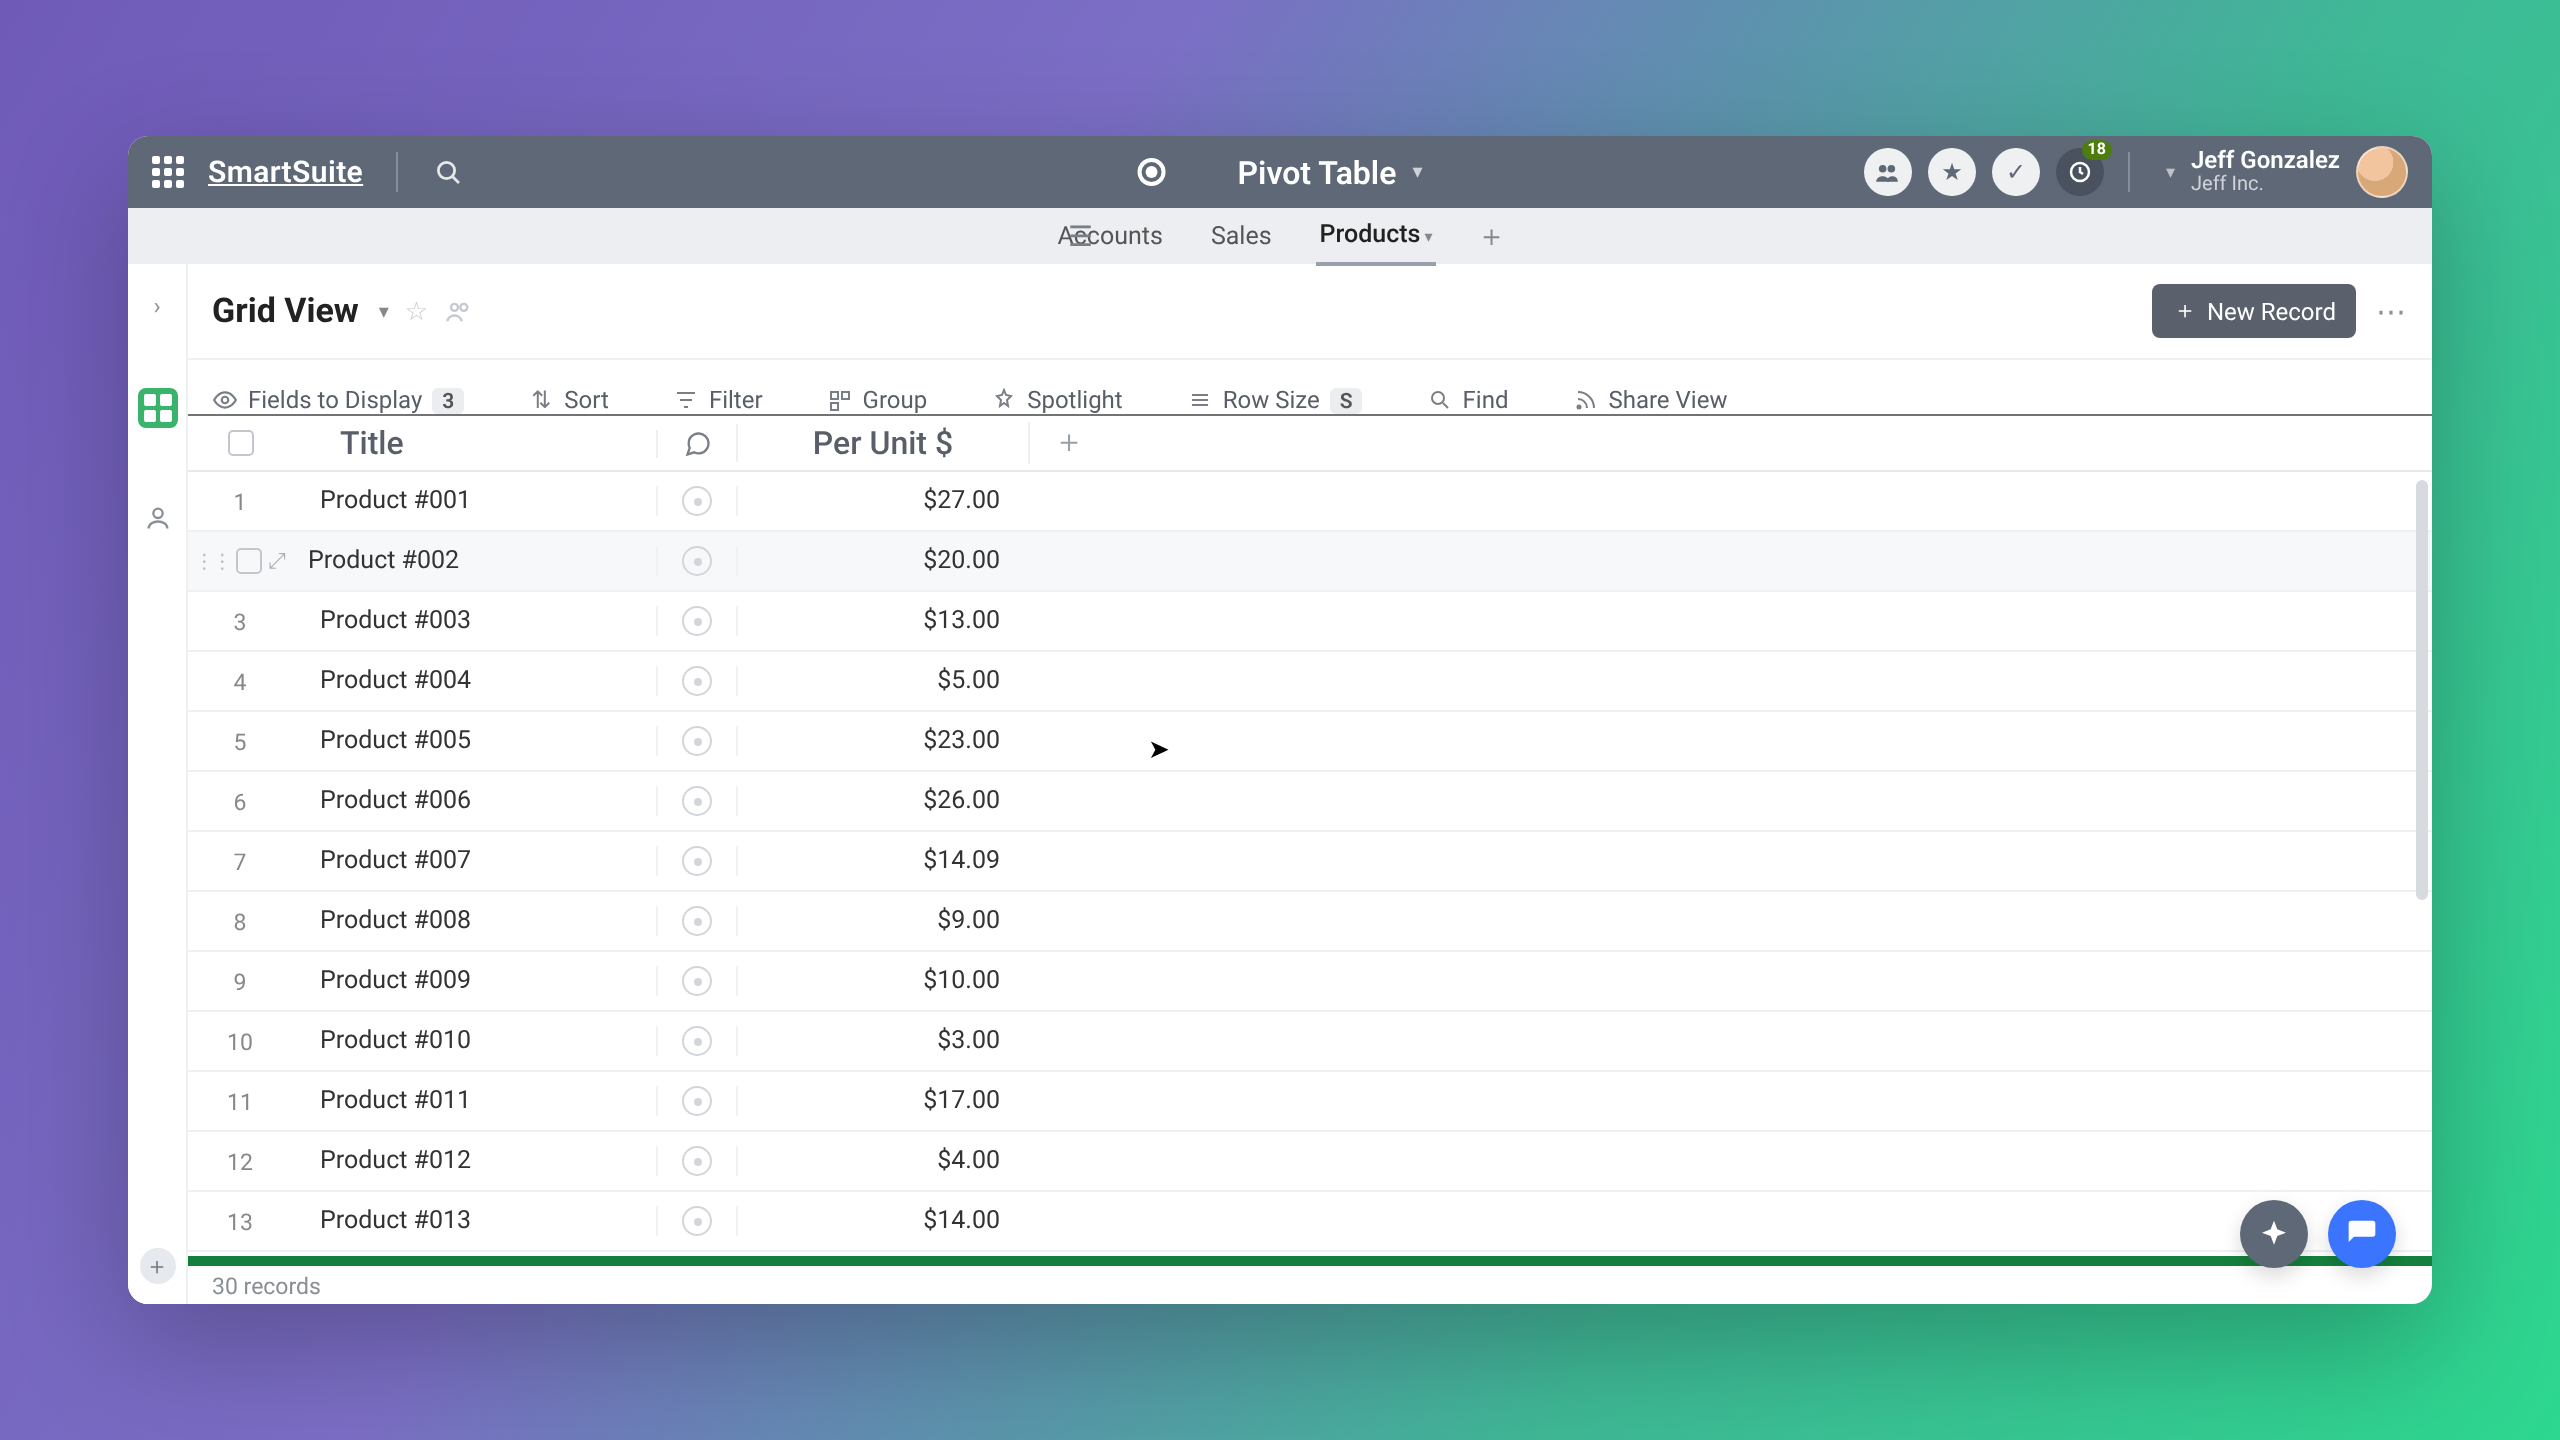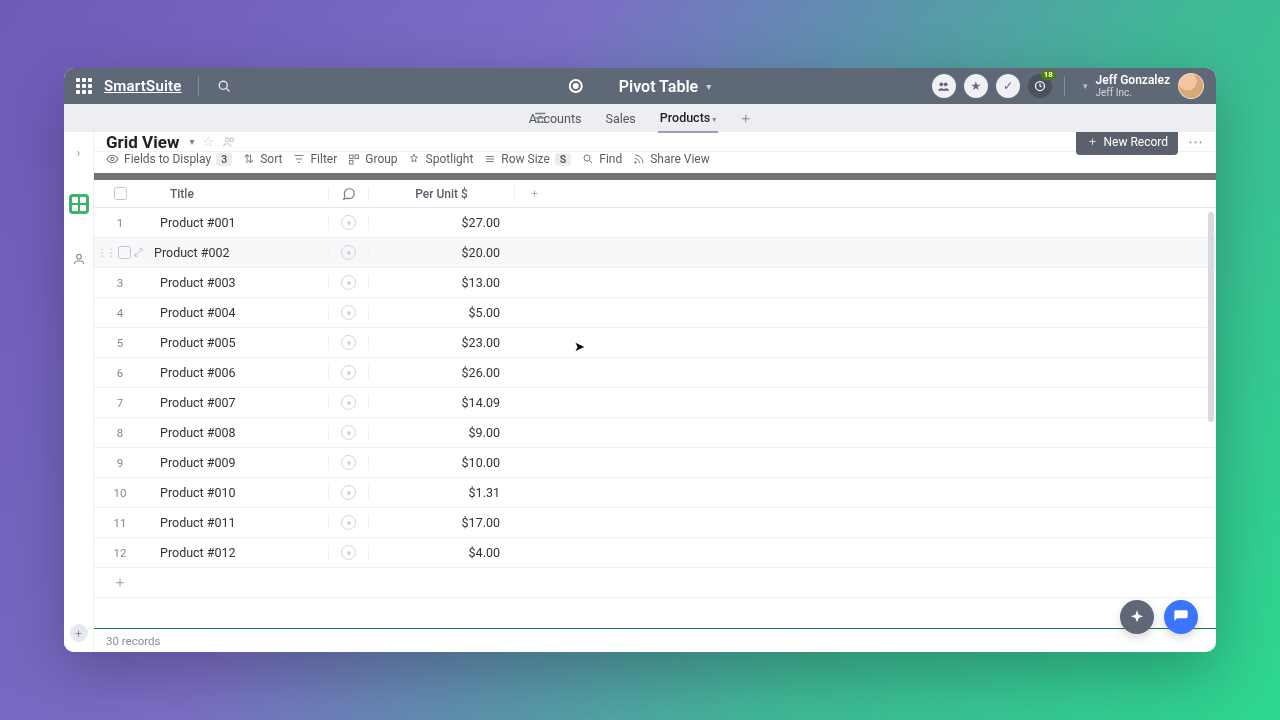--- a/index.html
+++ b/index.html
@@ -43,38 +43,38 @@
 .siderail { width: 30px; background: #fff; border-right: 1px solid #eef0f2; display: flex; flex-direction: column; align-items: center; padding-top: 10px; gap: 4px; }
 .siderail .collapse { font-size: 12px; color: #8b9098; cursor: pointer; padding: 4px; }
 .siderail .view-grid { width: 20px; height: 20px; background: #3ab36c; border-radius: 4px; display: grid; grid-template-columns: repeat(2,1fr); grid-template-rows: repeat(2,1fr); gap: 2px; padding: 3px; cursor: pointer; margin-top: 26px; }
 .siderail .view-grid span { background: #fff; border-radius: 1px; }
 .siderail .person { margin-top: 34px; width: 14px; height: 14px; color: #8b9098; cursor: pointer; }
 .siderail .plus-bottom { margin-top: auto; margin-bottom: 10px; width: 18px; height: 18px; border-radius: 50%; background: #e6e9ed; color: #72787f; display: flex; align-items: center; justify-content: center; font-size: 12px; cursor: pointer; }
 
 .main { flex: 1; display: flex; flex-direction: column; min-width: 0; }
 
 
-.viewhead { height: 20px; display: flex; align-items: center; padding: 0 12px; gap: 8px; border-bottom: 1px solid #eef0f2; }
+.viewhead { height: 48px; display: flex; align-items: center; padding: 0 12px; gap: 8px; border-bottom: 1px solid #eef0f2; }
 .view-title { font-size: 17px; font-weight: 700; color: #222; }
 .view-title-caret { font-size: 10px; color: #888; margin-left: 2px; }
 .star { color: #c6c9cf; font-size: 13px; cursor: pointer; }
 .people { color: #c6c9cf; font-size: 13px; cursor: pointer; }
 .viewhead-right { margin-left: auto; display: flex; align-items: center; gap: 10px; }
 .new-record { background: #5a616d; color: #fff; border-radius: 4px; padding: 5px 10px; font-size: 12px; display: flex; align-items: center; gap: 5px; cursor: pointer; }
 .dots { color: #8b9098; cursor: pointer; font-size: 15px; letter-spacing: 1px; }
 
 
-.toolbar { height: 28px; display: flex; align-items: flex-start; gap: 10px; padding: 0 12px; border-bottom: 7px solid #737373; font-size: 12px; color: #595f68; }
+.toolbar { height: 28px; display: flex; align-items: flex-end; gap: 32px; padding: 0 12px; border-bottom: 1px solid #737373; font-size: 12px; color: #595f68; }
 .tbitem { display: flex; align-items: center; gap: 5px; cursor: pointer; }
 .tbicon { width: 13px; height: 13px; display: inline-flex; align-items: center; justify-content: center; color: #7a7f87; }
 .pill { background: #ebedf0; border-radius: 3px; padding: 0 5px; font-size: 10.5px; color: #555; font-weight: 600; }
 
 
 .table-wrap { flex: 1; overflow: hidden; position: relative; }
-.thead { height: 28px; display: flex; align-items: center; border-bottom: 1px solid #e5e8ec; font-size: 12px; color: #595f68; background: #fff; }
+.thead { height: 28px; display: flex; align-items: center; border-bottom: 1px solid #e5e8ec; font-size: 16px; color: #595f68; background: #fff; }
 .col-check { width: 52px; display: flex; justify-content: center; }
 .col-title { width: 182px; padding-left: 24px; font-weight: 500; }
 .col-status { width: 40px; display: flex; justify-content: center; border-left: 1px solid #edf0f3; }
 .col-price { width: 146px; text-align: center; border-left: 1px solid #edf0f3; font-weight: 500; }
 .col-add { width: 40px; text-align: center; color: #9aa0a8; cursor: pointer; border-left: 1px solid #edf0f3; }
 .checkbox { width: 13px; height: 13px; border: 1.5px solid #c3c7cd; border-radius: 2.5px; cursor: pointer; }
 
 .tbody { overflow-y: auto; height: calc(100% - 28px); }
 .row { height: 30px; display: flex; align-items: center; border-bottom: 1px solid #eef1f4; font-size: 12.5px; color: #333; }
 .row:hover, .row.hovered { background: #f7f8f9; }
@@ -85,21 +85,21 @@
 .row .rtitle { width: 182px; padding-left: 14px; }
 .row.hovered .rtitle { padding-left: 8px; }
 .row .rstatus { width: 40px; display: flex; justify-content: center; border-left: 1px solid #f0f2f5; }
 .status-circ { width: 15px; height: 15px; border: 1.5px solid #d2d5da; border-radius: 50%; position: relative; }
 .status-circ::after { content: ""; position: absolute; width: 4px; height: 4px; background: #d2d5da; border-radius: 50%; top: 50%; left: 50%; transform: translate(-50%, -50%); }
 .row .rprice { width: 146px; text-align: right; padding-right: 14px; border-left: 1px solid #f0f2f5; }
 .addrow { height: 30px; display: flex; align-items: center; border-bottom: 1px solid #eef1f4; }
 .addrow .plus { width: 52px; text-align: center; color: #9aa0a8; font-size: 15px; cursor: pointer; }
 
 
-.footer { height: 24px; border-top: 1px solid #15803d; display: flex; align-items: center; padding: 0 12px; font-size: 11.5px; color: #898e96; }
+.footer { height: 24px; border-top: 5px solid #15803d; display: flex; align-items: center; padding: 0 12px; font-size: 11.5px; color: #898e96; }
 
 
 .fab-wrap { position: absolute; right: 18px; bottom: 18px; display: flex; gap: 10px; }
 .fab { width: 34px; height: 34px; border-radius: 50%; display: flex; align-items: center; justify-content: center; color: #fff; font-size: 14px; cursor: pointer; box-shadow: 0 4px 10px rgba(0,0,0,.15); }
 .fab.gray { background: #5f6877; }
 .fab.blue { background: #3b74ff; }
 
 .cursor { position: absolute; left: 480px; top: 159px; font-size: 13px; color: #000; pointer-events: none; }
 
 svg { display: block; }
@@ -378,37 +378,45 @@
                 <span class="status-circ"></span>
               </div>
               <div class="rprice">$10.00</div>
             </div>
             <div class="row">
               <div class="rownum">10</div>
               <div class="rtitle">Product #010</div>
               <div class="rstatus">
                 <span class="status-circ"></span>
               </div>
-              <div class="rprice">$1.31</div>
+              <div class="rprice">$3.00</div>
             </div>
             <div class="row">
               <div class="rownum">11</div>
               <div class="rtitle">Product #011</div>
               <div class="rstatus">
                 <span class="status-circ"></span>
               </div>
               <div class="rprice">$17.00</div>
             </div>
             <div class="row">
               <div class="rownum">12</div>
               <div class="rtitle">Product #012</div>
               <div class="rstatus">
                 <span class="status-circ"></span>
               </div>
               <div class="rprice">$4.00</div>
+            </div>
+            <div class="row">
+              <div class="rownum">13</div>
+              <div class="rtitle">Product #013</div>
+              <div class="rstatus">
+                <span class="status-circ"></span>
+              </div>
+              <div class="rprice">$14.00</div>
             </div>
             <div class="addrow">
               <div class="plus">＋</div>
             </div>
           </div>
         <div class="scroll-thumb"></div>
         <span class="cursor">➤</span>
       </div>
 
       <div class="footer">

